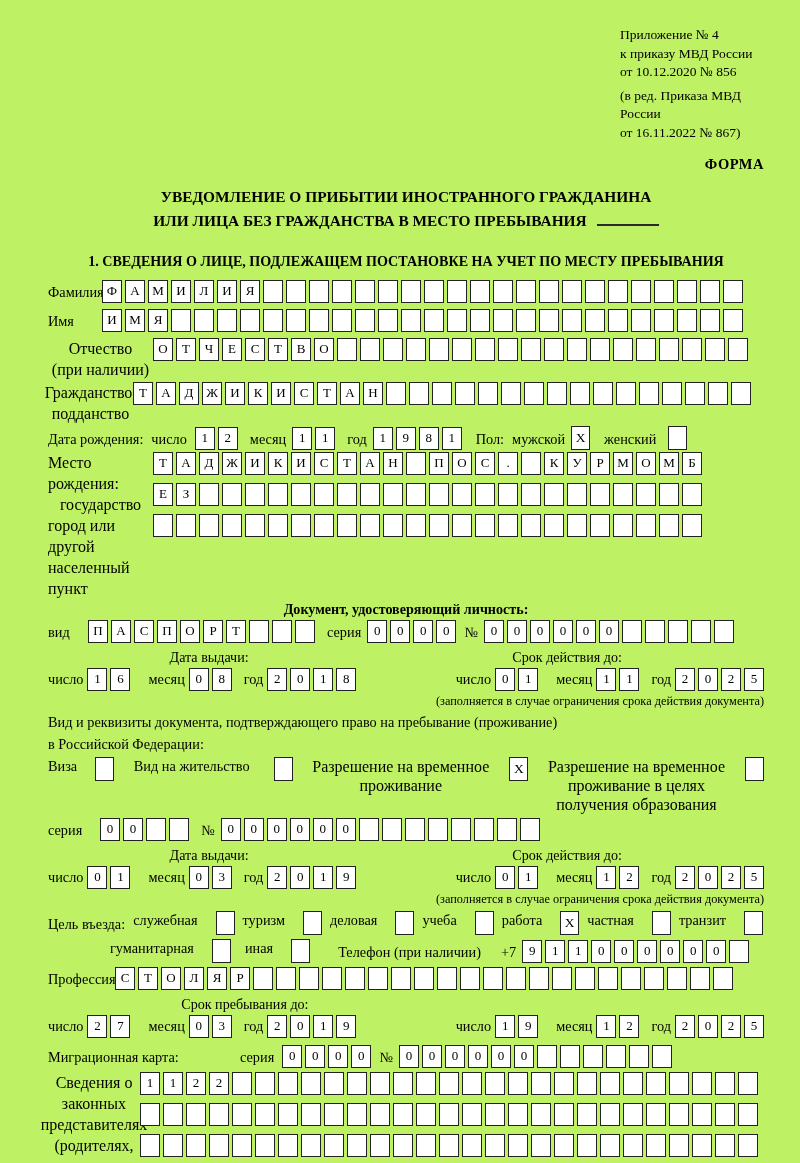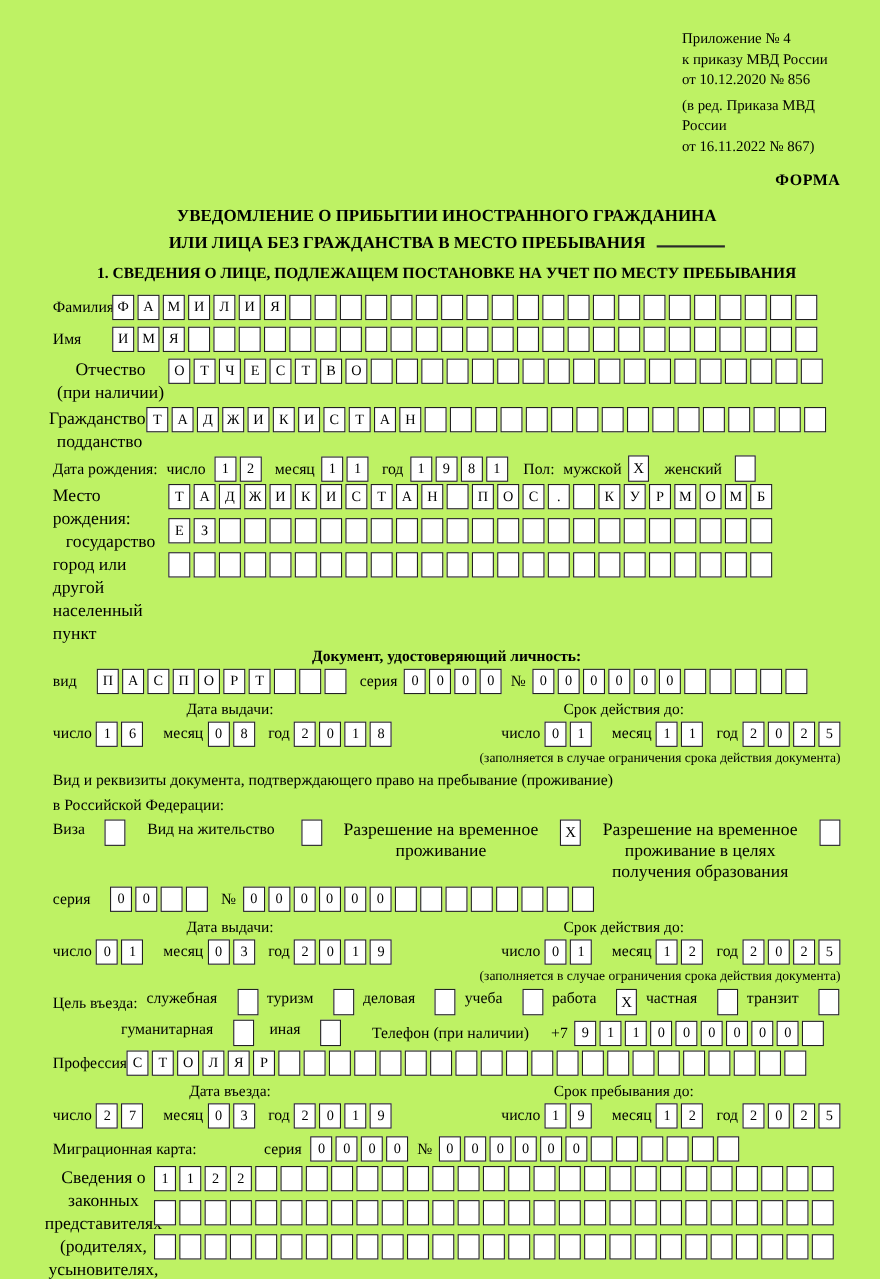--- a/index.html
+++ b/index.html
@@ -7,21 +7,21 @@
   .page {
     width:800px; height:1163px; background:#bef264; overflow:hidden;
     padding:26px 36px 0 48px; position:relative; color:#000;
     font-family:"Liberation Serif","DejaVu Serif",serif;
   }
   .appendix { margin-left:572px; font-size:13.5px; line-height:18.6px; }
   .appendix .gap { height:5px; }
   .forma { text-align:right; font-weight:bold; font-size:14.5px; margin-top:13px; letter-spacing:.5px; }
   .title { text-align:center; font-weight:bold; font-size:15.4px; margin-top:12px; line-height:24px; }
   .blank { display:inline-block; width:62px; height:13px; border-bottom:2.2px solid #2a2a2a; margin-left:10px; }
-  .sec1 { font-weight:bold; font-size:14.1px; margin-top:8px; text-align:center; white-space:nowrap; }
+  .sec1 { font-weight:bold; font-size:14.1px; margin-top:20px; text-align:center; white-space:nowrap; }
   .row { display:flex; margin-top:6px; align-items:flex-start; }
   .ac { align-items:flex-end; }
   .mt2{margin-top:2px}.mt4{margin-top:4px}.mt7{margin-top:7px}.mt10{margin-top:10px}
   .lbl { font-size:14.3px; flex-shrink:0; line-height:21px; }
   .lblcol { display:flex; flex-direction:column; flex-shrink:0; font-size:16px; line-height:21px;align-items:center; }
   .cells { display:flex; gap:3px; flex-wrap:nowrap; }
   .cell { width:20px; height:23px; border:1.5px solid #222; background:#fff; flex-shrink:0;
           display:flex; align-items:center; justify-content:center; font-size:13px; }
   .chk { width:19px; height:24px; border:1.5px solid #222; background:#fff; flex-shrink:0;
          display:inline-flex; align-items:center; justify-content:center; font-size:13.5px; margin-left:6px; }
@@ -593,21 +593,20 @@
         <span class="cell"></span>
         <span class="cell"></span>
         <span class="cell"></span>
         <span class="cell"></span>
         <span class="cell"></span>
         <span class="cell"></span>
       </span>
   </div>
 
   <div class="dhdr mt7">
-    <span class="dh-left">Дата въезда:</span>
     <span class="dh-right">Срок пребывания до:</span>
   </div>
   <div class="drow">
     <span class="dgrp">
       <span class="lbl">число</span>
       <span class="cells">
           <span class="cell">2</span>
           <span class="cell">7</span>
         </span>
       <span class="lbl ml14">месяц</span>

